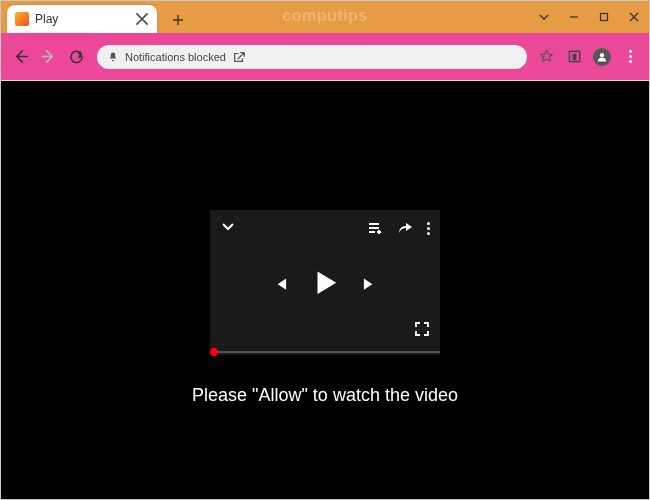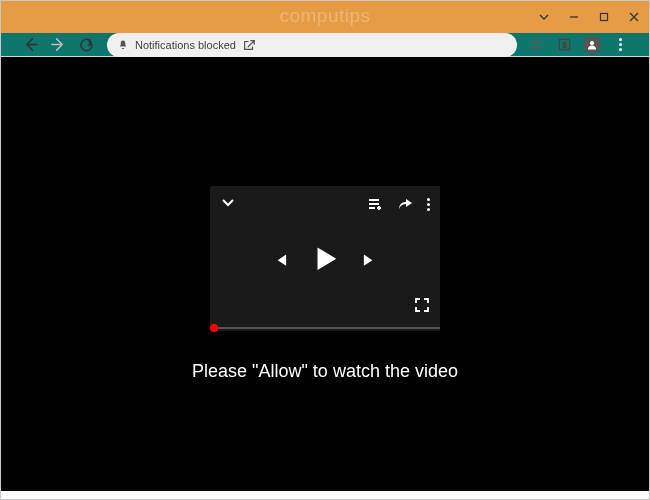--- a/index.html
+++ b/index.html
@@ -1,37 +1,37 @@
 <!DOCTYPE html>
 <html><head>
 <meta charset="utf-8">
 <style>
   * { margin: 0; padding: 0; box-sizing: border-box; }
   html, body { width: 650px; height: 500px; overflow: hidden; font-family: "Segoe UI", Arial, sans-serif; }
   body { border: 1px solid #c8c8c8; background: #fff; }
 
   
   .titlebar { height: 32px; background: #e69c45; display: flex; align-items: flex-end; position: relative; }
-  .watermark { position: absolute; left: 50%; top: 50%; transform: translate(-50%, -55%); font-size: 19px; font-weight: 400; color: rgba(255,255,255,0.25); letter-spacing: 0.5px; pointer-events: none; }
+  .watermark { position: absolute; left: 50%; top: 50%; transform: translate(-50%, -55%); font-size: 16px; font-weight: 700; color: rgba(255,255,255,0.25); letter-spacing: 0.5px; pointer-events: none; }
   .tabs { display: flex; align-items: flex-end; margin-left: 6px; height: 100%; }
   .tab {
     background: #fff; height: 28px; min-width: 150px; border-radius: 8px 8px 0 0;
     display: flex; align-items: center; padding: 0 8px; font-size: 12px; color: #333;
     box-shadow: 0 -1px 2px rgba(0,0,0,0.1);
   }
   .tab .favicon { width: 14px; height: 14px; background: linear-gradient(135deg,#f7b733,#fc4a1a); border-radius: 2px; margin-right: 6px; }
   .tab .title { flex: 1; white-space: nowrap; overflow: hidden; text-overflow: ellipsis; }
   .tab .close { width: 14px; height: 14px; display: flex; align-items: center; justify-content: center; font-size: 13px; color: #555; cursor: pointer; }
   .newtab { width: 26px; height: 26px; margin-left: 8px; display: flex; align-items: center; justify-content: center; font-size: 16px; color: #333; cursor: pointer; }
   .win-controls { position: absolute; right: 0; top: 0; height: 100%; display: flex; }
   .win-controls div { width: 30px; display: flex; align-items: center; justify-content: center; font-size: 12px; color: #333; cursor: pointer; }
   .win-controls svg { width: 10px; height: 10px; }
 
   
-  .toolbar { height: 24px; background: #0f766e; border-bottom: 1px solid #d8d8d8; display: flex; align-items: center; padding: 0 16px; gap: 2px; }
+  .toolbar { height: 48px; background: #ec4899; border-bottom: 1px solid #d8d8d8; display: flex; align-items: center; padding: 0 6px; gap: 2px; }
   .tbtn { width: 26px; height: 26px; display: flex; align-items: center; justify-content: center; color: #333; border-radius: 50%; cursor: pointer; }
   .tbtn.disabled { color: #bdbdbd; }
   .tbtn svg { width: 15px; height: 15px; }
   .omnibox { flex: 1; height: 24px; background: #f0f0f0; border-radius: 12px; display: flex; align-items: center; padding: 0 10px; font-size: 12px; color: #555; margin: 0 6px; gap: 6px; }
   .omnibox .bell { width: 12px; height: 12px; }
   .omnibox .notif { font-size: 11px; color: #444; white-space: nowrap; }
   .omnibox .url { color: #6a6a6a; flex: 1; white-space: nowrap; overflow: hidden; }
   .omnibox .share { width: 14px; height: 14px; color: #555; }
   .right-icons { display: flex; align-items: center; gap: 6px; padding-right: 2px; }
   .right-icons .ricon { width: 22px; height: 22px; display: flex; align-items: center; justify-content: center; cursor: pointer; color: #444; }
@@ -56,20 +56,36 @@
   .progress { position: absolute; left: 0; right: 0; bottom: 2px; height: 2px; background: rgba(255,255,255,0.25); }
   .progress .dot { position: absolute; left: 4px; top: 50%; width: 8px; height: 8px; background: #ff0000; border-radius: 50%; transform: translate(-50%,-50%); }
 
   .instruct { color: #fff; font-size: 18px; margin-top: 30px; text-align: center; }
 </style>
 </head>
 <body>
 
 <div class="titlebar">
   <div class="watermark">computips</div>
+  <div class="tabs">
+    <div class="tab">
+      <div class="favicon"></div>
+      <div class="title">Play</div>
+      <div class="close">
+        <svg viewBox="0 0 10 10">
+            <path d="M1 1 L9 9 M9 1 L1 9" stroke="#555" stroke-width="1.3" fill="none"></path>
+          </svg>
+      </div>
+    </div>
+    <div class="newtab">
+      <svg viewBox="0 0 12 12" width="12" height="12">
+          <path d="M6 1v10M1 6h10" stroke="#333" stroke-width="1.4" fill="none"></path>
+        </svg>
+    </div>
+  </div>
   <div class="win-controls">
     <div>
       <svg viewBox="0 0 10 10">
           <path d="M1 3 L5 7 L9 3" stroke="#333" stroke-width="1.3" fill="none"></path>
         </svg>
     </div>
     <div>
       <svg viewBox="0 0 10 10">
           <path d="M1 5 H9" stroke="#333" stroke-width="1.3"></path>
         </svg>

